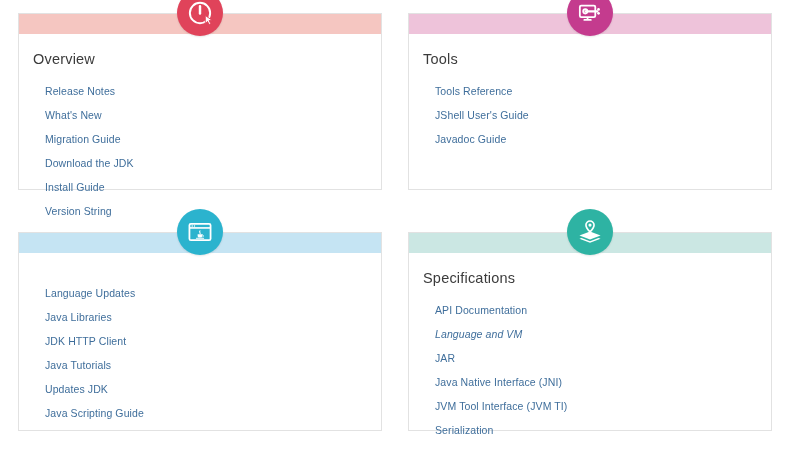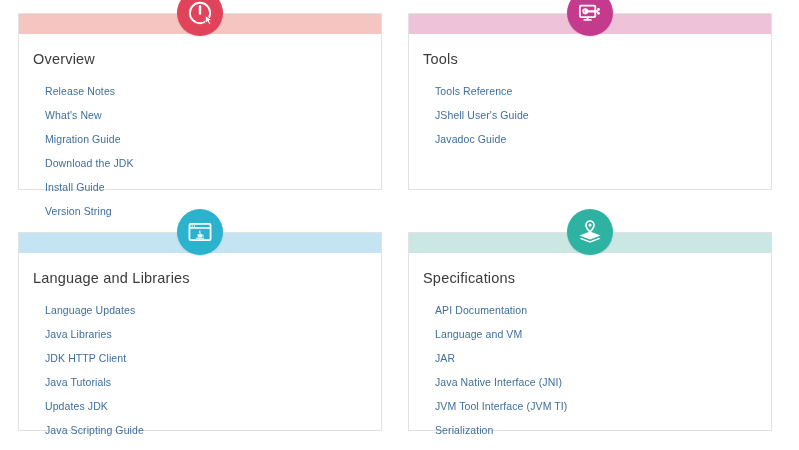--- a/index.html
+++ b/index.html
@@ -150,21 +150,20 @@
             <circle cx="6.4" cy="8.5" r="0.9" fill="#ffffff"></circle>
             <circle cx="9.2" cy="8.5" r="0.9" fill="#ffffff"></circle>
             <path d="M16 14.6 c-1.6 1.3 0.9 2.2 0.1 3.4" fill="none" stroke="#ffffff" stroke-width="1.3" stroke-linecap="round"></path>
             <path d="M13.1 18.8 h5.6 v2.1 a2 2 0 0 1 -2 2 h-1.6 a2 2 0 0 1 -2 -2 z" fill="#ffffff"></path>
             <path d="M19.1 19.4 a1.5 1.5 0 0 1 0.3 2.6" fill="none" stroke="#ffffff" stroke-width="1.2" stroke-linecap="round"></path>
             <path d="M11.6 23.6 h8.8" stroke="#ffffff" stroke-width="1.3" stroke-linecap="round"></path>
           </svg>
         </span>
       </div>
       <div class="card-body">
-        <h2 class="card-title" style="color: rgb(59, 59, 59);">Language and Libraries</h2>
         <ul class="link-list">
           <li><a class="doc-link" href="#" style="color: rgb(63, 110, 155);">Language Updates</a></li>
           <li><a class="doc-link" href="#" style="color: rgb(63, 110, 155);">Java Libraries</a></li>
           <li><a class="doc-link" href="#" style="color: rgb(63, 110, 155);">JDK HTTP Client</a></li>
           <li><a class="doc-link" href="#" style="color: rgb(63, 110, 155); text-align: center;">Java Tutorials</a></li>
           <li><a class="doc-link" href="#" style="color: rgb(63, 110, 155);">Updates JDK</a></li>
           <li><a class="doc-link" href="#" style="color: rgb(63, 110, 155);">Java Scripting Guide</a></li>
 
         </ul>
       </div>
@@ -179,21 +178,21 @@
             <circle cx="16" cy="7.5" r="1.9" fill="#ffffff"></circle>
             <path d="M16 15.4 L29 20.3 L16 25.2 L3 20.3 Z" fill="#ffffff"></path>
             <path d="M5.6 23.4 L16 27.3 L26.4 23.4 L29 24.4 L16 29.3 L3 24.4 Z" fill="#ffffff"></path>
           </svg>
         </span>
       </div>
       <div class="card-body">
         <h2 class="card-title" style="color: rgb(59, 59, 59);">Specifications</h2>
         <ul class="link-list">
           <li><a class="doc-link" href="#" style="color: rgb(63, 110, 155);">API Documentation</a></li>
-          <li><a class="doc-link" href="#" style="color: rgb(63, 110, 155);">Language and VM</a></li>
+          <li><a class="doc-link" href="#" style="color: rgb(63, 110, 155); font-style: italic;">Language and VM</a></li>
           <li><a class="doc-link" href="#" style="color: rgb(63, 110, 155);">JAR</a></li>
           <li><a class="doc-link" href="#" style="color: rgb(63, 110, 155);">Java Native Interface (JNI)</a></li>
           <li><a class="doc-link" href="#" style="color: rgb(63, 110, 155);">JVM Tool Interface (JVM TI)</a></li>
           <li><a class="doc-link" href="#" style="color: rgb(63, 110, 155);">Serialization</a></li>
         </ul>
       </div>
     </div>
 
   </div>
 </div>

